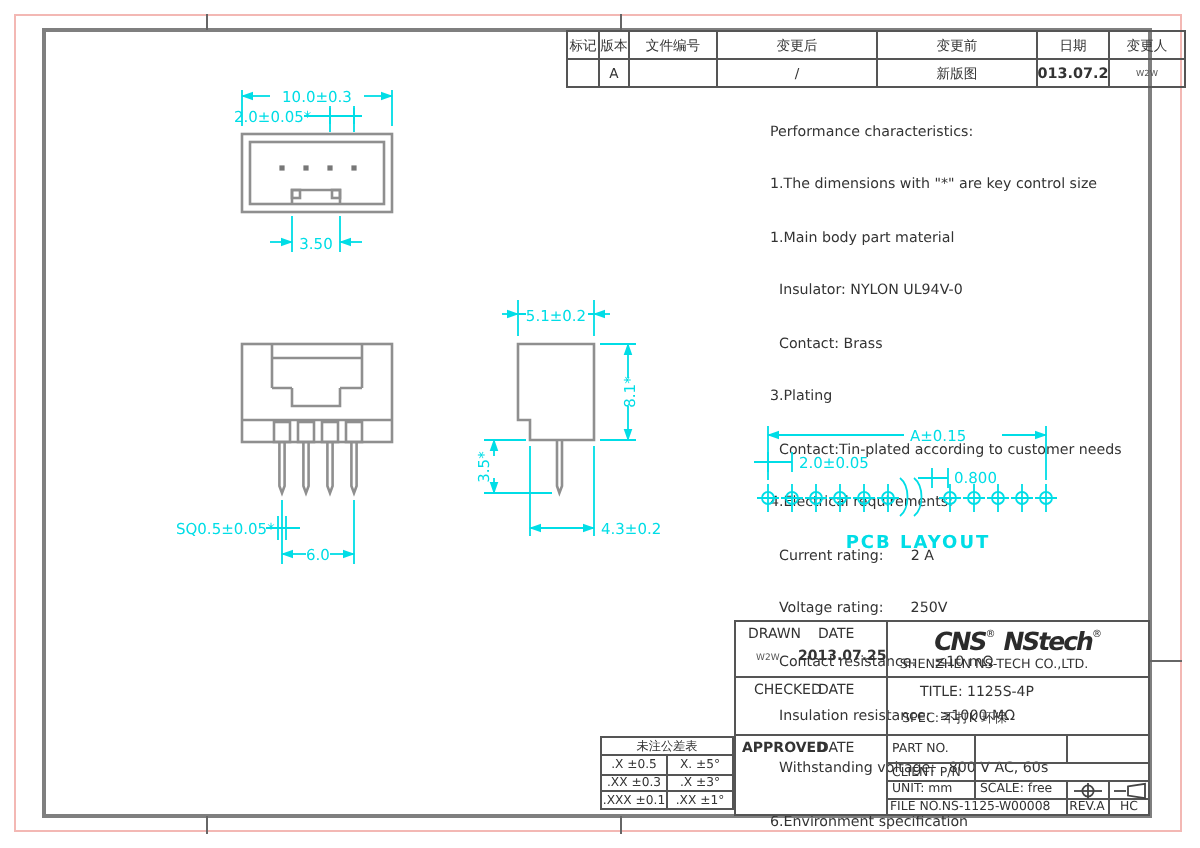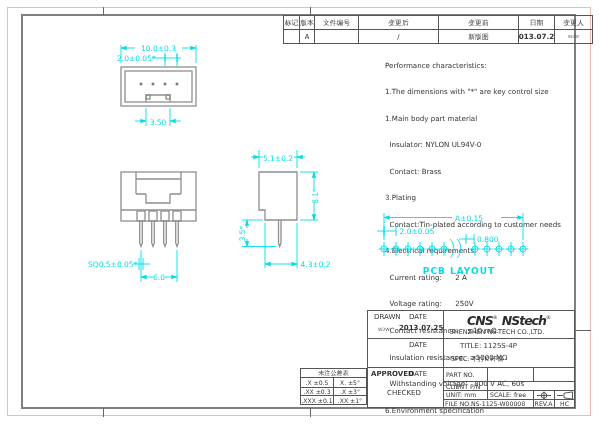--- a/index.html
+++ b/index.html
@@ -253,21 +253,21 @@
   <div class="tl" style="left:443px;top:399px;width:132px;height:1px;"></div>
   <div class="tl" style="left:487px;top:367px;width:1px;height:32px;"></div>
   <div class="tl" style="left:533px;top:367px;width:1px;height:14px;"></div>
   <div class="tl" style="left:533px;top:390px;width:1px;height:18px;"></div>
   <div class="tl" style="left:554px;top:390px;width:1px;height:18px;"></div>
 
   <div class="lbl" style="left:374px;top:312.5px;">DRAWN</div>
   <div class="lbl" style="left:409px;top:312.5px;">DATE</div>
   <div class="sign" style="left:378px;top:327px;">W2W</div>
   <div class="bold-date" style="left:399px;top:324px;">2013.07.25</div>
-  <div class="lbl" style="left:387px;top:341px;margin-top:48px;">CHECKED</div>
+  <div class="lbl" style="left:377px;top:341px;">CHECKED</div>
   <div class="lbl" style="left:409px;top:341px;">DATE</div>
   <div class="lbl" style="left:371px;top:370px;font-weight:bold;">APPROVED</div>
   <div class="lbl" style="left:409px;top:370px;">DATE</div>
 
   <div class="logo">
     <span><span class="logo-mark">CNS</span><sup>®</sup></span>
     <span><span class="logo-name">NStech</span><sup>®</sup></span>
   </div>
   <div class="company">SHENZHEN NS-TECH CO.,LTD.</div>
 

